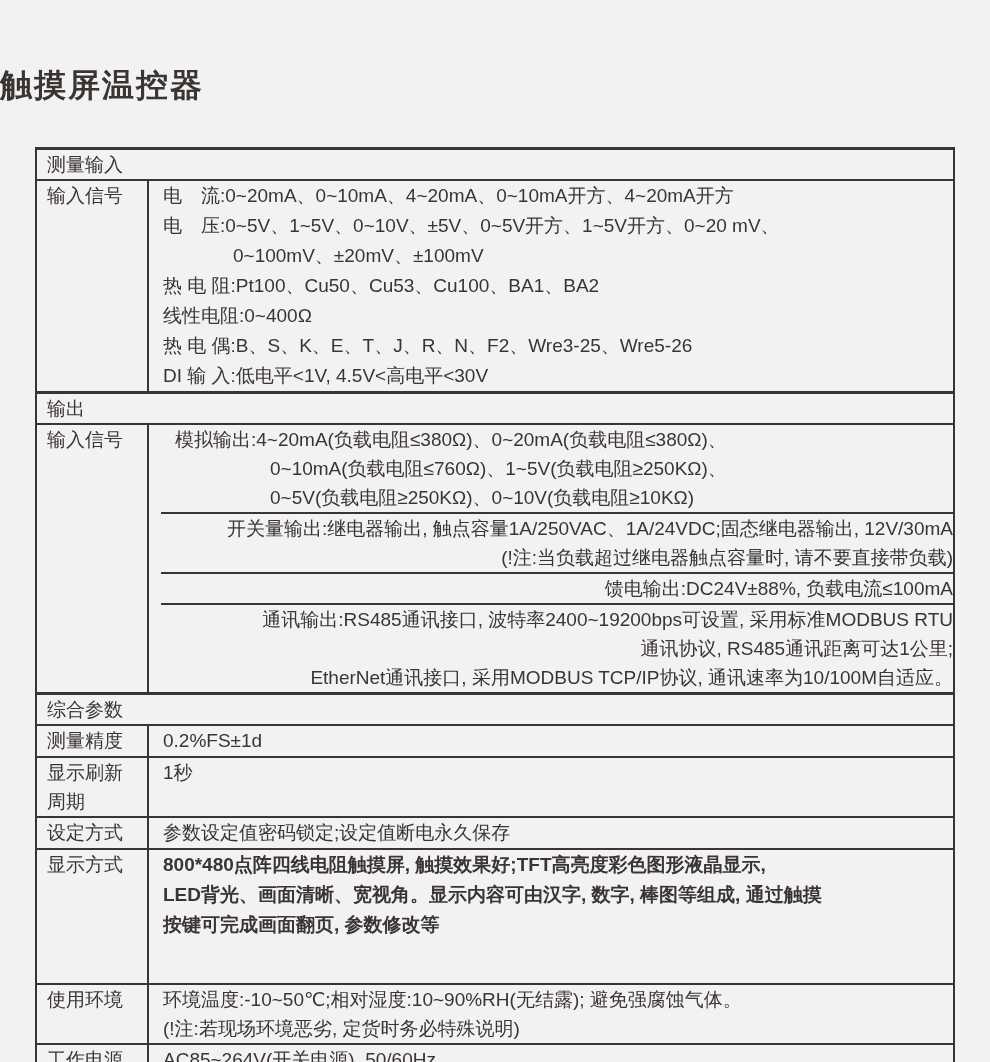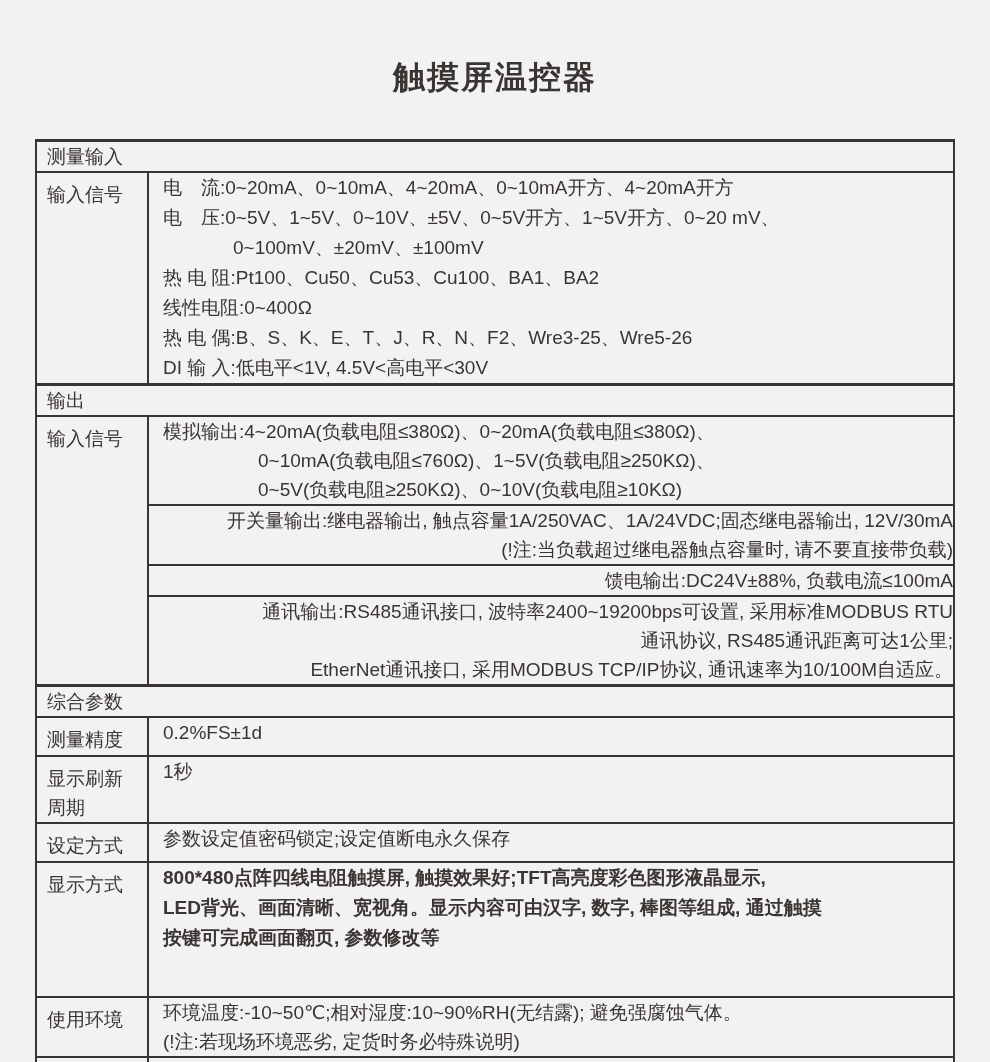--- a/index.html
+++ b/index.html
@@ -9,26 +9,26 @@
   *{margin:0;padding:0;box-sizing:border-box;}
   html,body{background:var(--bg);}
   body{
     width:990px;height:1062px;
     font-family:"Liberation Sans","DejaVu Sans",sans-serif;
     color:var(--ink);
     overflow:hidden;
   }
   .sheet{width:990px;height:1062px;padding-top:54px;}
   .page-title{
-    text-align:center;
     font-size:32px;
     font-weight:700;
     letter-spacing:2px;
     height:46px;
     line-height:46px;
+    margin-top:8px;
   }
   .spec-table{
     margin:39px 35px 0 35px;
     width:920px;
     border:3px solid var(--ink);
     border-left-width:2px;
     border-right-width:2px;
     background:var(--bg);
     font-size:19px;
   }
@@ -37,32 +37,32 @@
     border-top:3px solid var(--ink);
     padding:0 0 0 10px;
     line-height:29px;
     font-size:19px;
   }
   .sec-row.first{border-top:none;}
   .label-cell{
     flex:0 0 112px;
     width:112px;
     border-right:2px solid var(--ink);
-    padding:7px 4px 0 10px;
+    padding:0 4px 0 10px;
     line-height:30px;
     white-space:nowrap;
     overflow:hidden;
   }
   .content-cell{
     flex:1;
     min-width:0;
     padding-left:14px;
     overflow:hidden;
   }
-  .content-cell.no-pad{padding-left:0;}
+  .content-cell.no-pad{padding-left:12px;}
   .line{line-height:29px;white-space:nowrap;}
   .lh30 .line{line-height:30px;}
   .ind-a{padding-left:70px;}   
   .ind-b{padding-left:95px;}   
   .ind-c{padding-left:55px;}   
   .sub{padding-left:14px;overflow:hidden;}
   .sub + .sub{border-top:2px solid var(--ink);text-align:right;}
   .pad-bottom{padding-bottom:43px;font-weight:bold;}
   .min2{min-height:59px;}
 </style>

